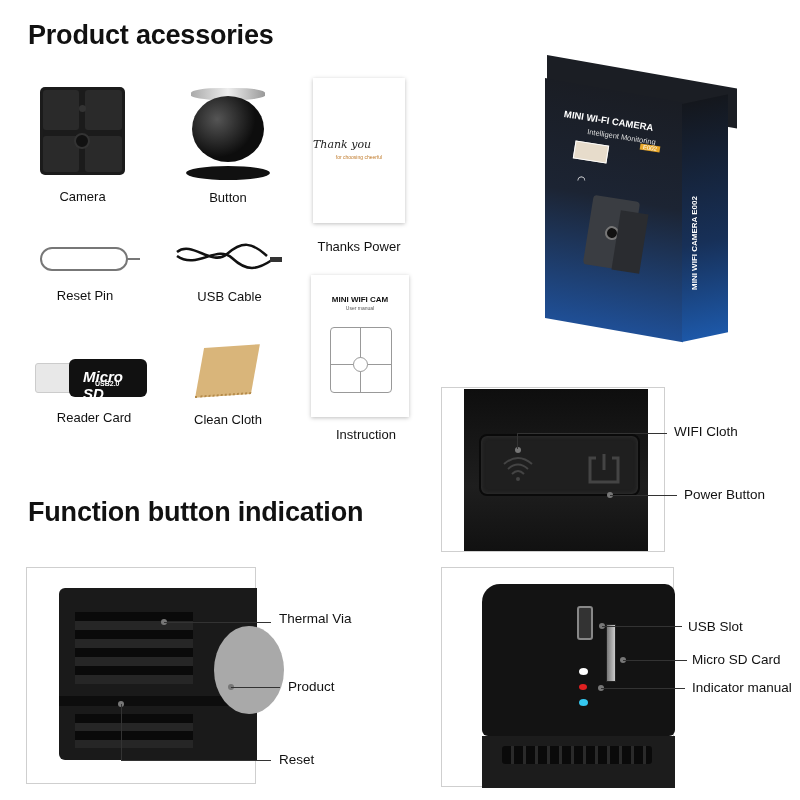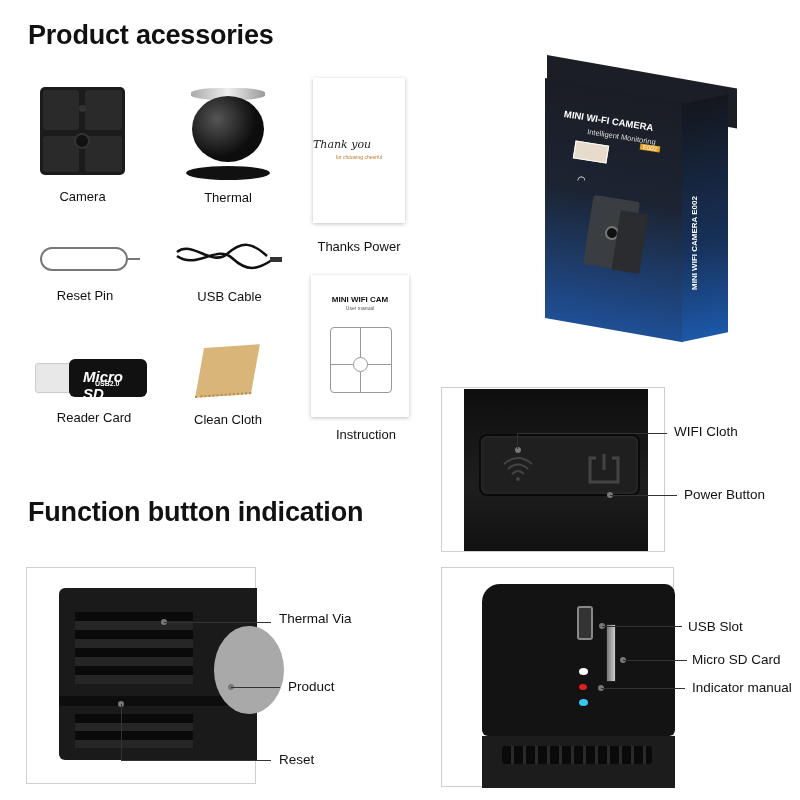--- a/index.html
+++ b/index.html
@@ -36,21 +36,21 @@
   <div class="abs" style="left:34px; top:46px; width:16px; height:16px; border-radius:50%; background:#111; border:2px solid #333;"></div>
   <div class="abs" style="left:39px; top:18px; width:7px; height:7px; border-radius:50%; background:#333;"></div>
 </div>
 <div class="abs lbl" style="left:40px; top:189px; width:85px;">Camera</div>
 
 <div class="abs" style="left:186px; top:88px; width:84px; height:94px;">
   <div class="abs" style="left:5px; top:0; width:74px; height:12px; border-radius:40%; background:linear-gradient(90deg,#aaa,#eee,#999);"></div>
   <div class="abs" style="left:6px; top:8px; width:72px; height:66px; border-radius:50%; background:radial-gradient(circle at 35% 35%, #555, #0d0d0d 60%);"></div>
   <div class="abs" style="left:0; top:78px; width:84px; height:14px; border-radius:50%; background:#111;"></div>
 </div>
-<div class="abs lbl" style="left:186px; top:190px; width:84px;">Thermal</div>
+<div class="abs lbl" style="left:186px; top:190px; width:84px;">Button</div>
 
 <div class="abs card" style="left:313px; top:78px; width:92px; height:145px;">
   <div class="abs" style="left:0; top:60px; width:92px; text-align:left; font-family:'DejaVu Serif', serif; font-style:italic; font-size:11px; color:#222;">Thank you</div>
   <div class="abs" style="left:0; top:76px; width:92px; text-align:center; font-size:5px; color:#c07a2a;">for choosing cheerful</div>
 </div>
 <div class="abs lbl" style="left:313px; top:239px; width:92px;">Thanks Power</div>
 
 <div class="abs" style="left:40px; top:247px; width:100px; height:26px;">
   <div class="abs" style="left:0; top:0; width:88px; height:24px; border:2px solid #777; border-radius:12px;"></div>
   <div class="abs" style="left:86px; top:11px; width:14px; height:2px; background:#777;"></div>

